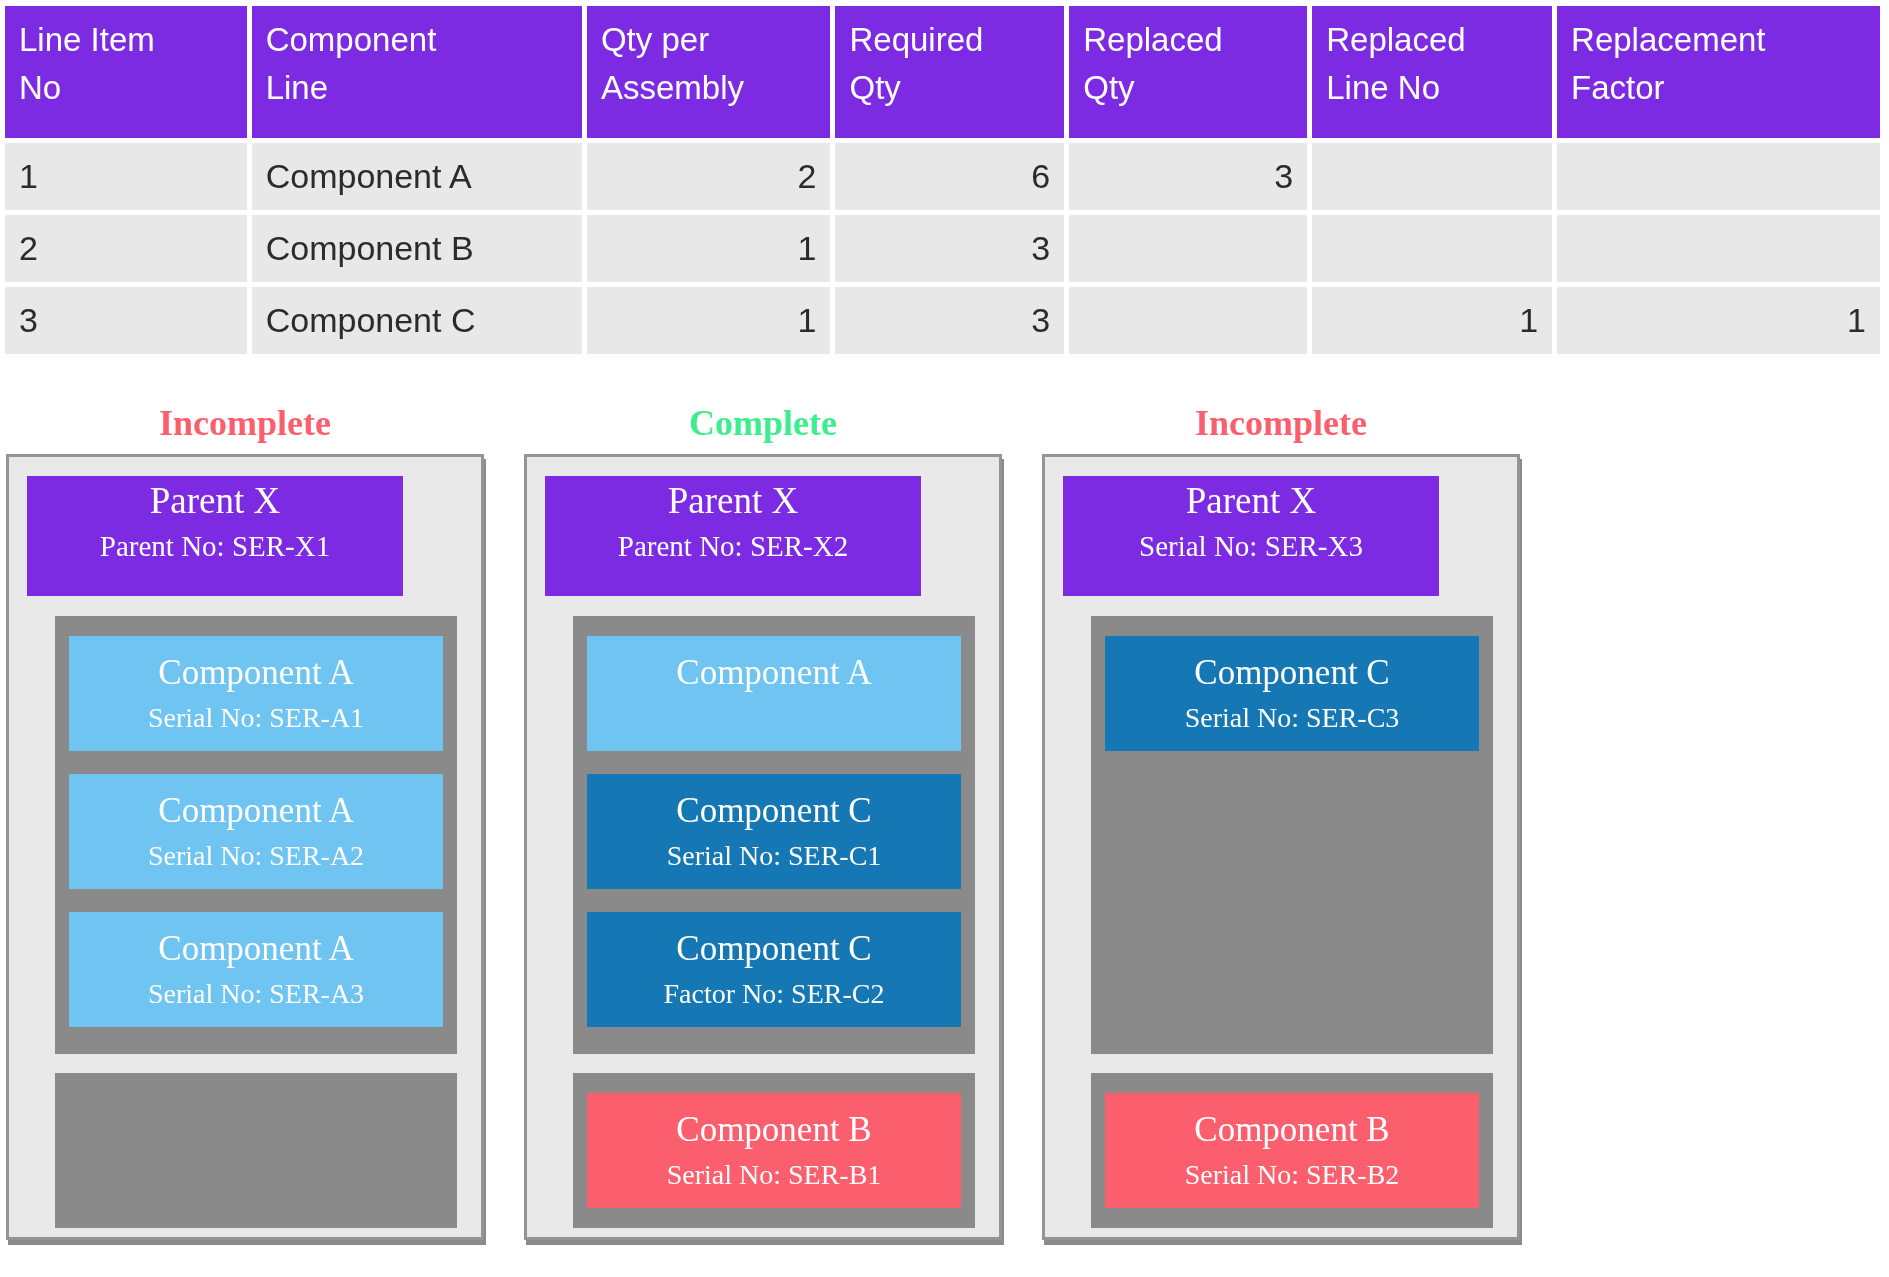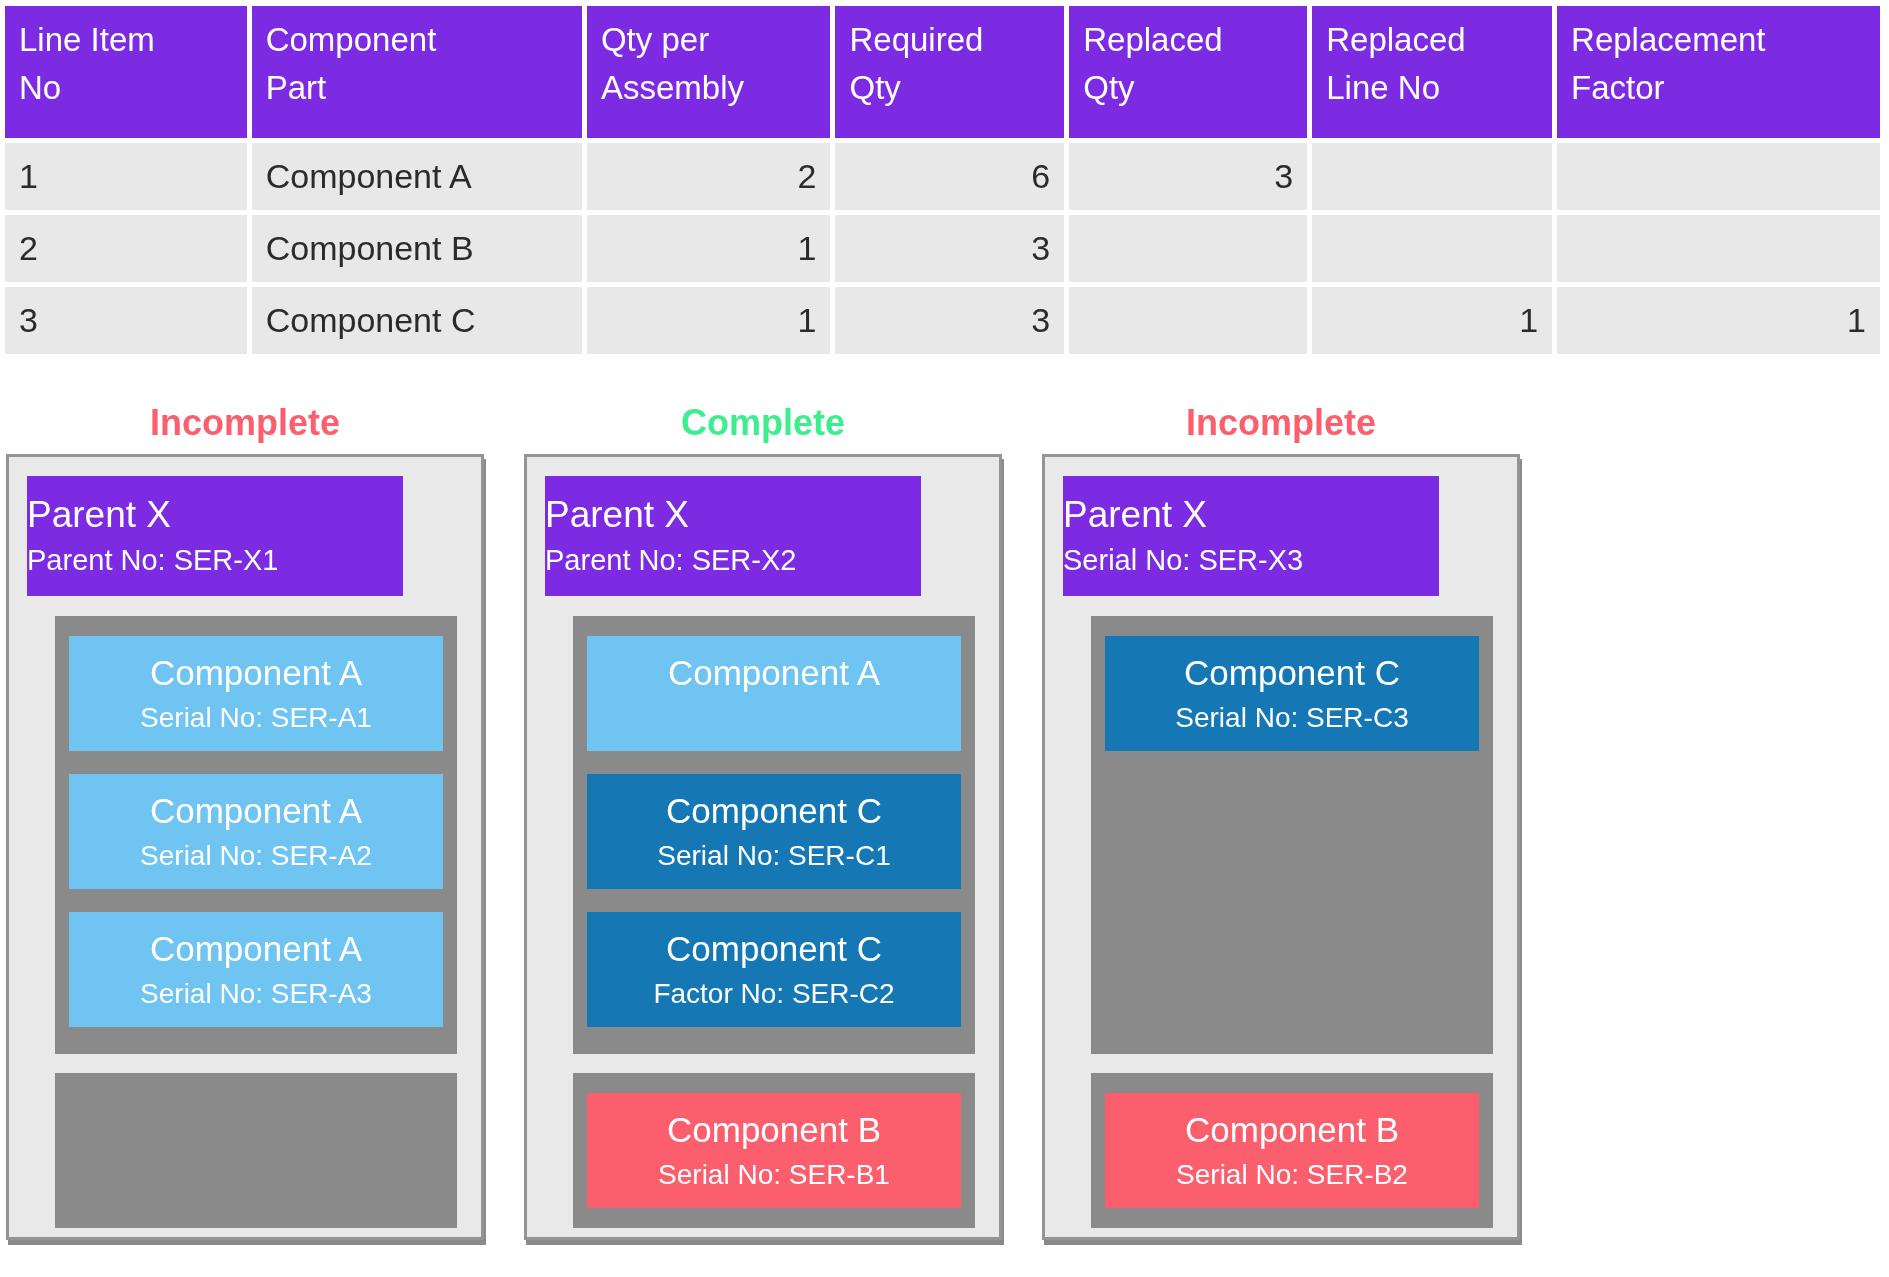--- a/index.html
+++ b/index.html
@@ -51,20 +51,21 @@
     height:67px;
     vertical-align:middle;
     overflow:hidden;
   }
   td.num{text-align:right;padding-right:16px;}
   
   .panels{
     display:flex;
     gap:40px;
     margin:42px 4px 0 6px;
+    font-family:Liberation Serif, serif;
   }
   .panel-col{width:478px;flex:none;}
   .status{
     text-align:center;
     font-size:36px;
     font-weight:700;
     line-height:44px;
     margin-bottom:9px;
   }
   .status.pink{color:var(--pink);}
@@ -74,22 +75,21 @@
     border:3px solid var(--panel-border);
     box-shadow:2px 5px 0 var(--panel-shadow);
     height:786px;
     padding:19px 24px 16px 18px;
   }
   .parent-box{
     background:var(--purple);
     width:376px;
     height:120px;
     color:#fff;
-    text-align:left;
-    padding-top:14px;
+    text-align:center;
   }
   .parent-name{font-size:37px;line-height:50px;}
   .parent-serial{font-size:29px;line-height:40px;}
   .group{
     background:var(--group-gray);
     margin-left:28px;
     padding:20px 14px;
   }
   .group1{
     margin-top:20px;
@@ -126,21 +126,21 @@
     <col style="width:12.4%">
       <col style="width:12.9%">
       <col style="width:13.0%">
     <col style="width:17.5%">
   </colgroup>
   <thead>
     <tr>
       <th>Line Item
 No</th>
       <th>Component
-Part</th>
+Line</th>
       <th>Qty per
 Assembly</th>
       <th>Required
 Qty</th>
       <th>Replaced
 Qty</th>
       <th>Replaced
 Line No</th>
       <th>Replacement
 Factor</th>

